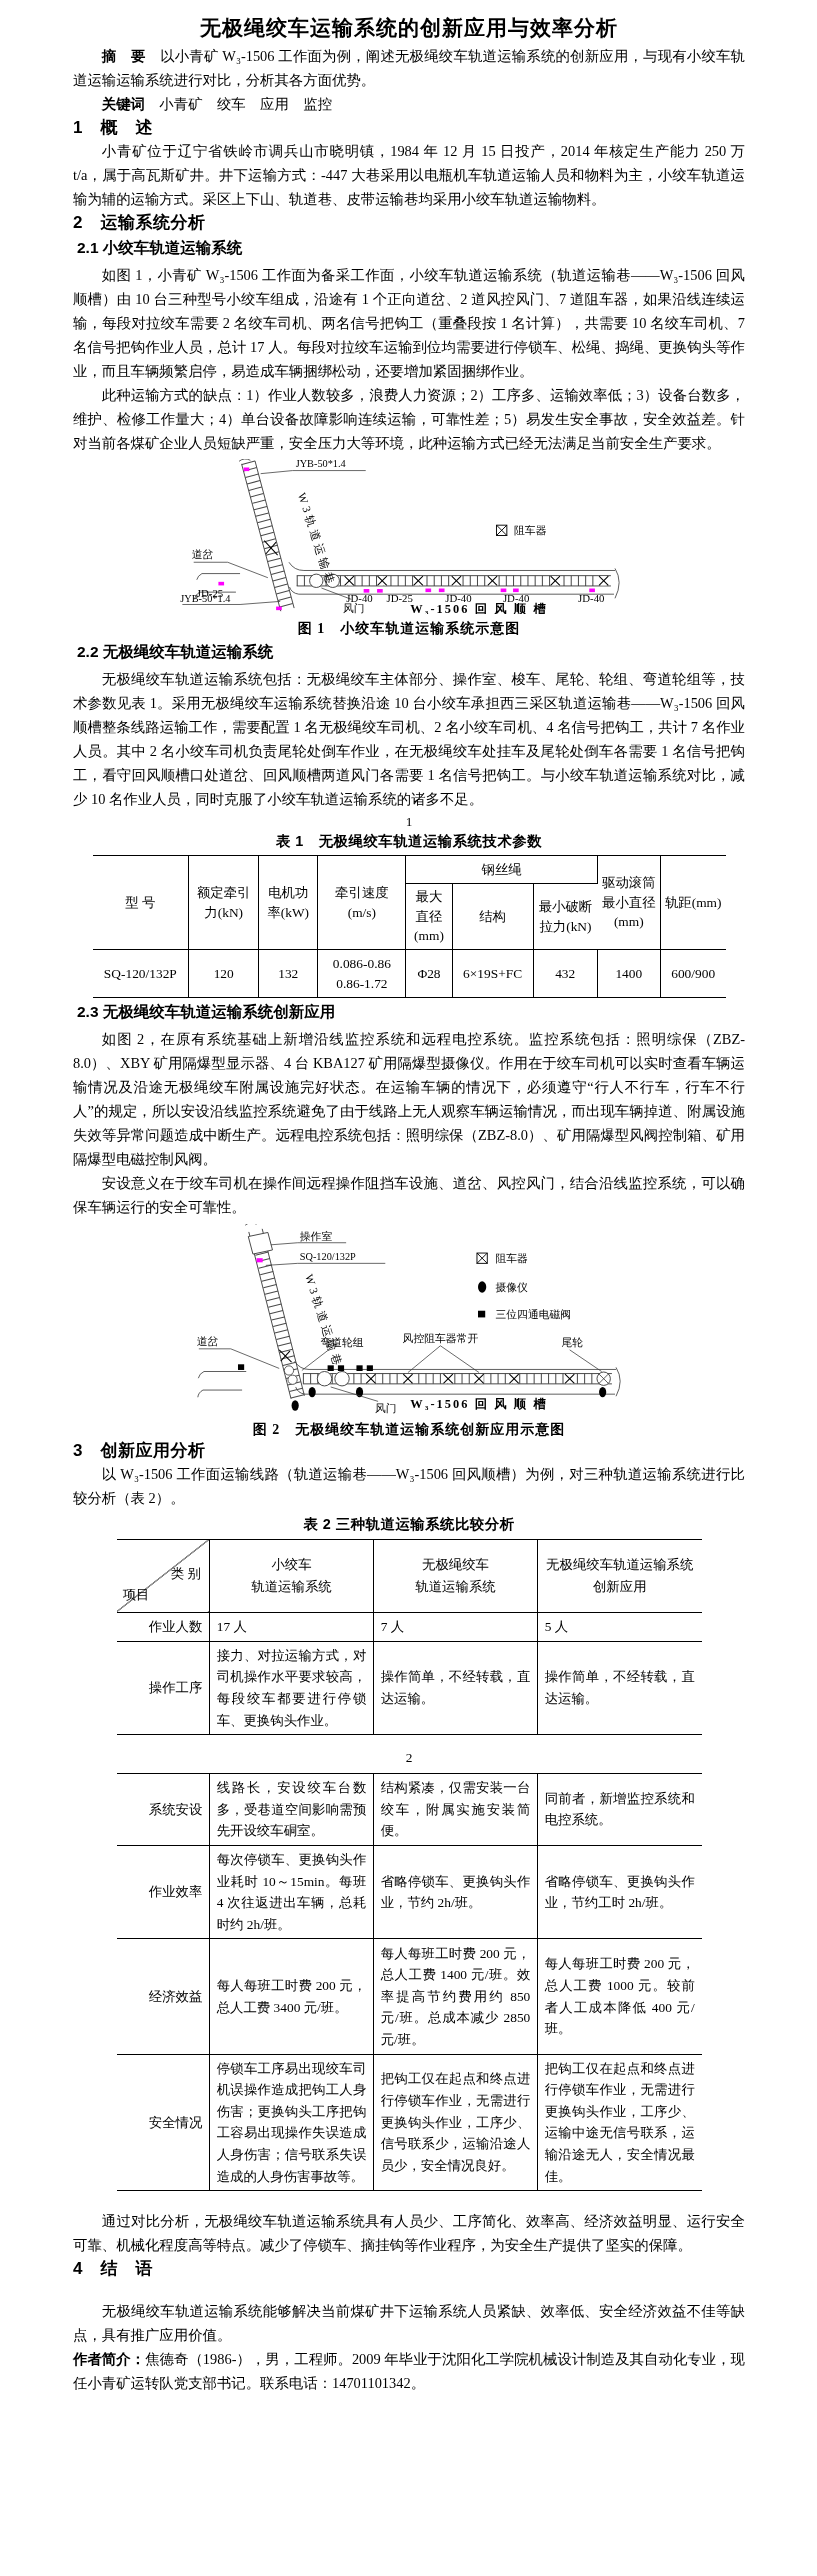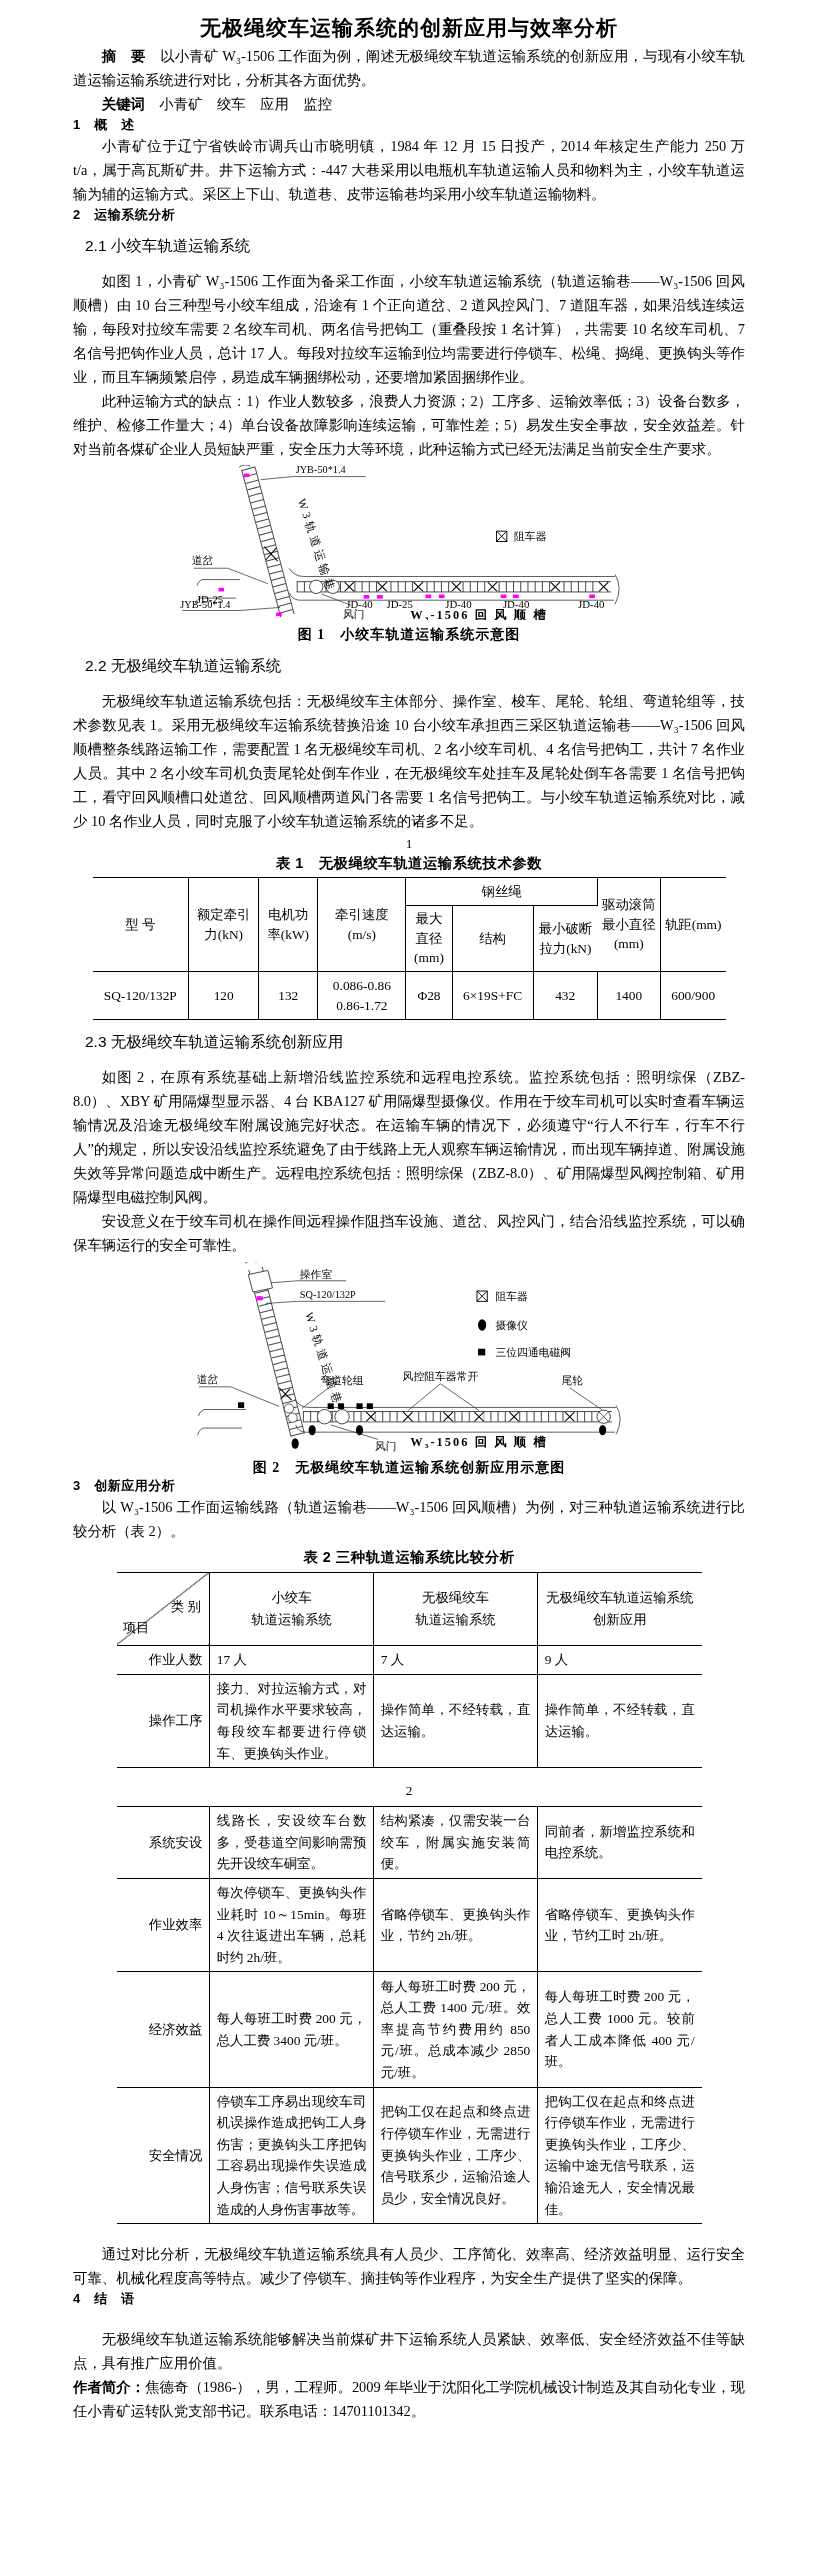--- a/index.html
+++ b/index.html
@@ -12,22 +12,22 @@
     font-family:"Liberation Sans", sans-serif;font-weight:bold;
     font-size:21px;line-height:32px;text-align:center;letter-spacing:1px;
     margin:5.2px 15.5px 0 15.5px;
   }
   .authors{font-size:12px;text-align:center;margin-top:29px;letter-spacing:0.5px;}
   p.body{font-size:14.4px;line-height:24px;text-align:justify;text-indent:2em;margin:0;}
   p.noindent{text-indent:0;}
   b.lbl{font-family:"Liberation Sans", sans-serif;font-weight:bold;}
   .abstract{margin-top:28px;}
   .keywords{margin-top:8.2px;}
-  h2.sec{font-family:"Liberation Sans", sans-serif;font-size:13px;font-weight:bold;margin:0;letter-spacing:0.5px;}
-  h3.subsec{font-family:"Liberation Sans", sans-serif;font-size:15.5px;font-weight:normal;margin:12px;}
+  h2.sec{font-family:"Liberation Sans", sans-serif;font-size:17px;font-weight:bold;margin:0;letter-spacing:0.5px;}
+  h3.subsec{font-family:"Liberation Sans", sans-serif;font-size:15.5px;font-weight:bold;margin:4px;}
   .mt-s1{margin-top:24px;}
   .mt-p1{margin-top:13.4px;}
   .mt-s2{margin-top:26px;}
   .mt-s21{margin-top:21.6px;}
   .mt-p21{margin-top:6.2px;}
   .mt-s22{margin-top:18.5px;}
   .mt-s23{margin-top:41px;}
   .mt-s3{margin-top:19.6px;}
   .mt-s4{margin-top:23px;}
   .pageno{text-align:center;font-size:13.4px;margin-top:3.1px;}
@@ -422,21 +422,21 @@
         </th>
         <th class="colhead">
           <span>无极绳绞车轨道运输系统</span>
           <span class="l2">创新应用</span>
         </th>
       </tr>
       <tr>
         <td class="lab">作业人数</td>
         <td class="val">17 人</td>
         <td class="val">7 人</td>
-        <td class="val">9 人</td>
+        <td class="val">5 人</td>
       </tr>
       <tr>
         <td class="lab">操作工序</td>
         <td class="val">接力、对拉运输方式，对司机操作水平要求较高，每段绞车都要进行停锁车、更换钩头作业。</td>
         <td class="val">操作简单，不经转载，直达运输。</td>
         <td class="val">操作简单，不经转载，直达运输。</td>
       </tr>
     </tbody>
   </table>
 

